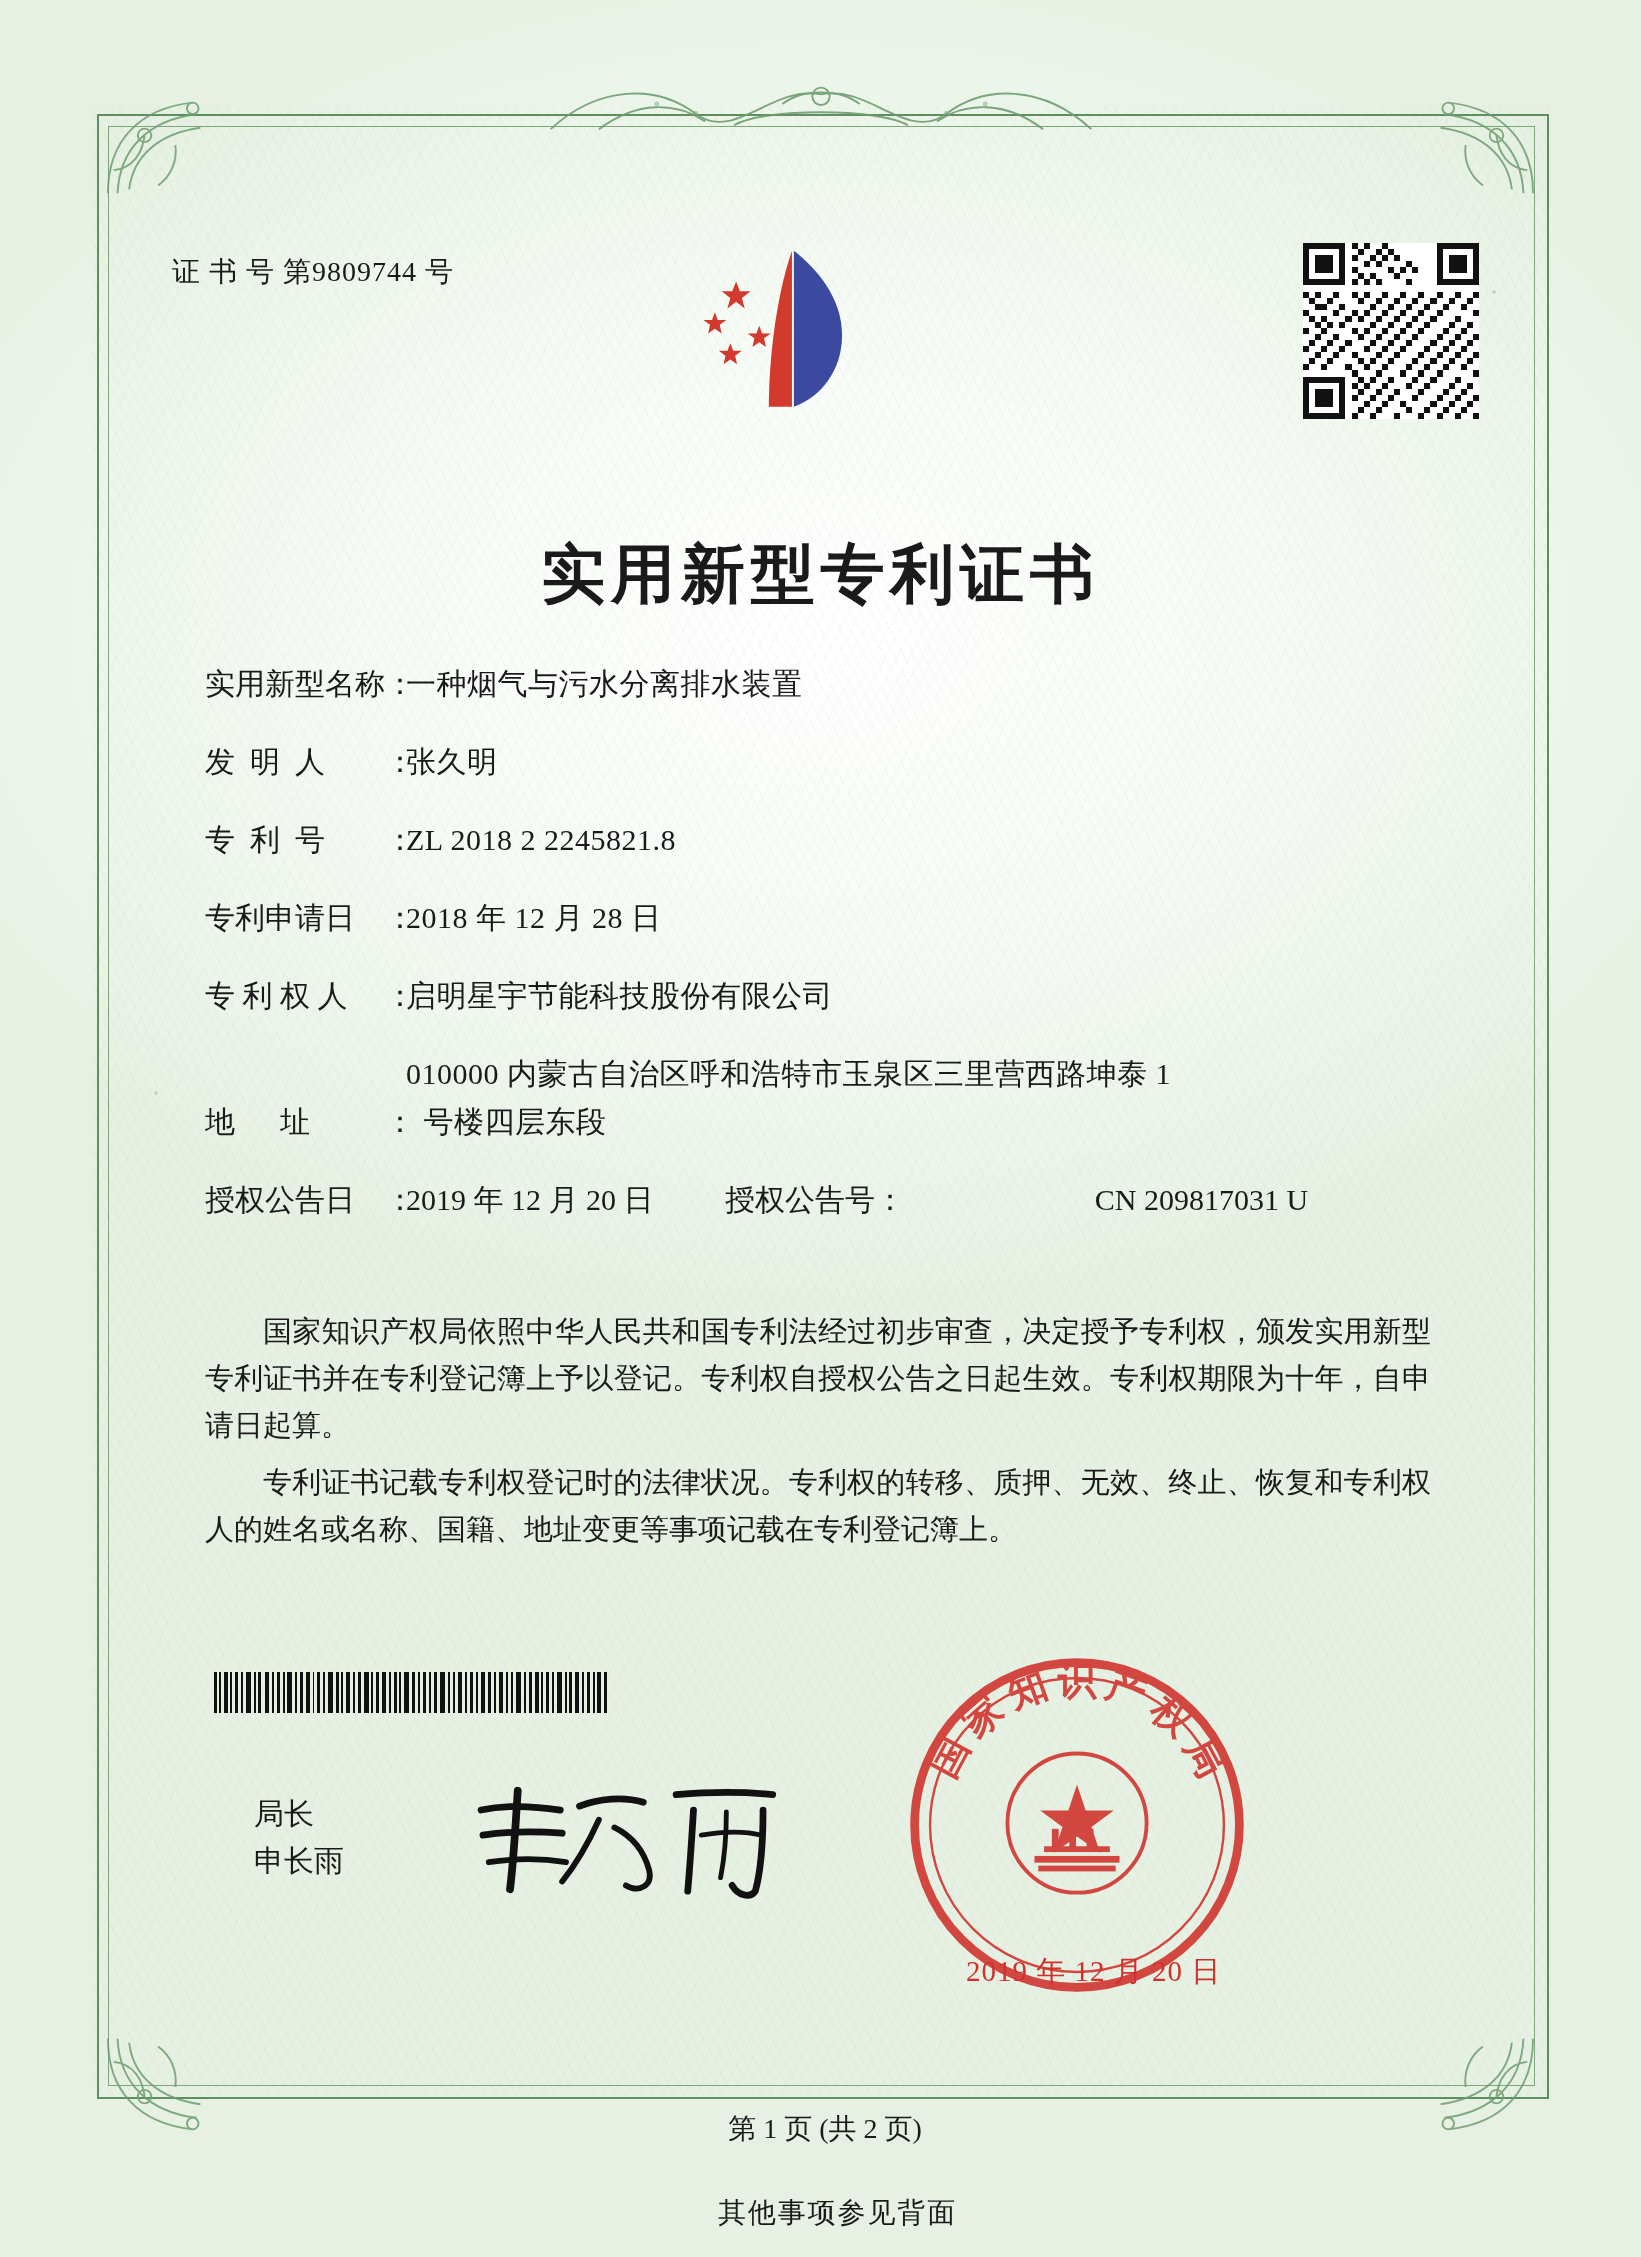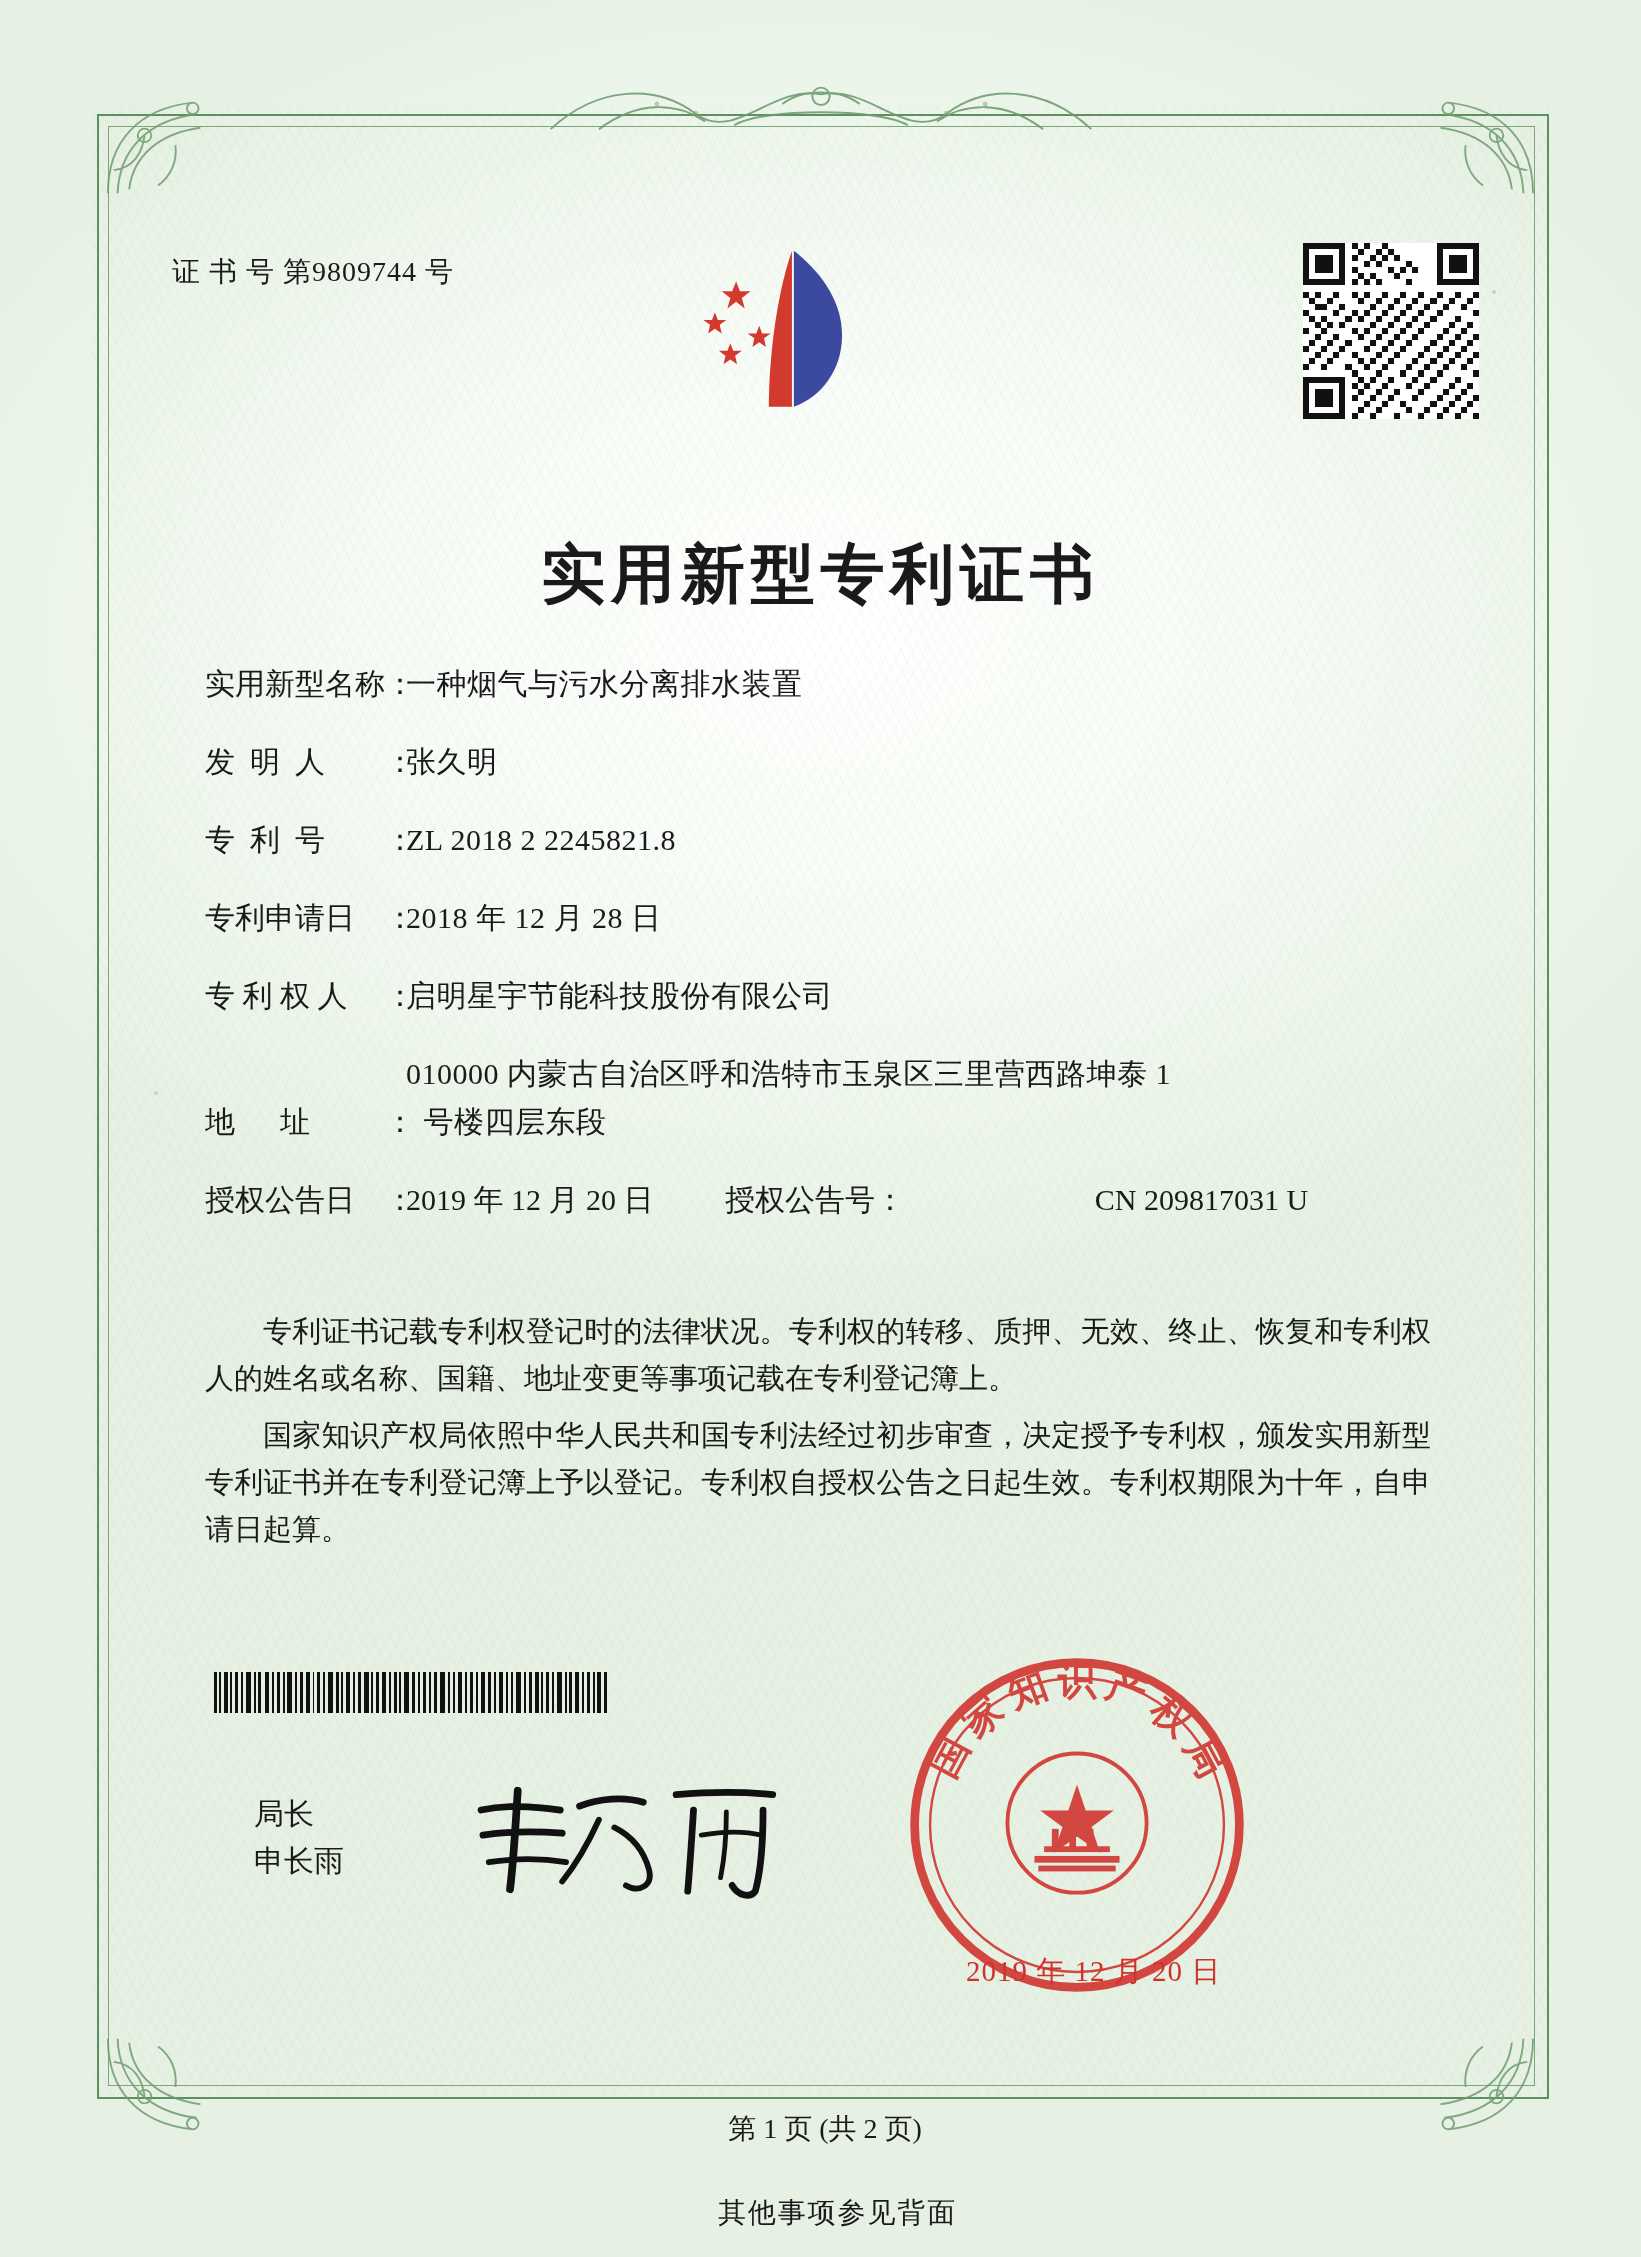--- a/index.html
+++ b/index.html
@@ -576,22 +576,22 @@
     <div class="row-pub">
       <span class="pub-date-label">授权公告日</span>
       <span class="field-colon">：</span>
       <span class="pub-date-value">2019 年 12 月 20 日</span>
       <span class="pub-no-label">授权公告号：</span>
       <span class="pub-no-value">CN 209817031 U</span>
     </div>
   </div>
 
   <div class="paras">
+    <p>国家知识产权局依照中华人民共和国专利法经过初步审查，决定授予专利权，颁发实用新型专利证书并在专利登记簿上予以登记。专利权自授权公告之日起生效。专利权期限为十年，自申请日起算。</p>
     <p>专利证书记载专利权登记时的法律状况。专利权的转移、质押、无效、终止、恢复和专利权人的姓名或名称、国籍、地址变更等事项记载在专利登记簿上。</p>
-    <p>国家知识产权局依照中华人民共和国专利法经过初步审查，决定授予专利权，颁发实用新型专利证书并在专利登记簿上予以登记。专利权自授权公告之日起生效。专利权期限为十年，自申请日起算。</p>
   </div>
 
   <div class="barcode">
     <svg viewBox="0 0 410 42" xmlns="http://www.w3.org/2000/svg" shape-rendering="crispEdges">
       <g fill="#111">
         <rect x="0" y="0" width="3" height="42"></rect>
           <rect x="5" y="0" width="2" height="42"></rect>
         <rect x="10" y="0" width="4" height="42"></rect>
           <rect x="17" y="0" width="2" height="42"></rect>
         <rect x="22" y="0" width="3" height="42"></rect>

